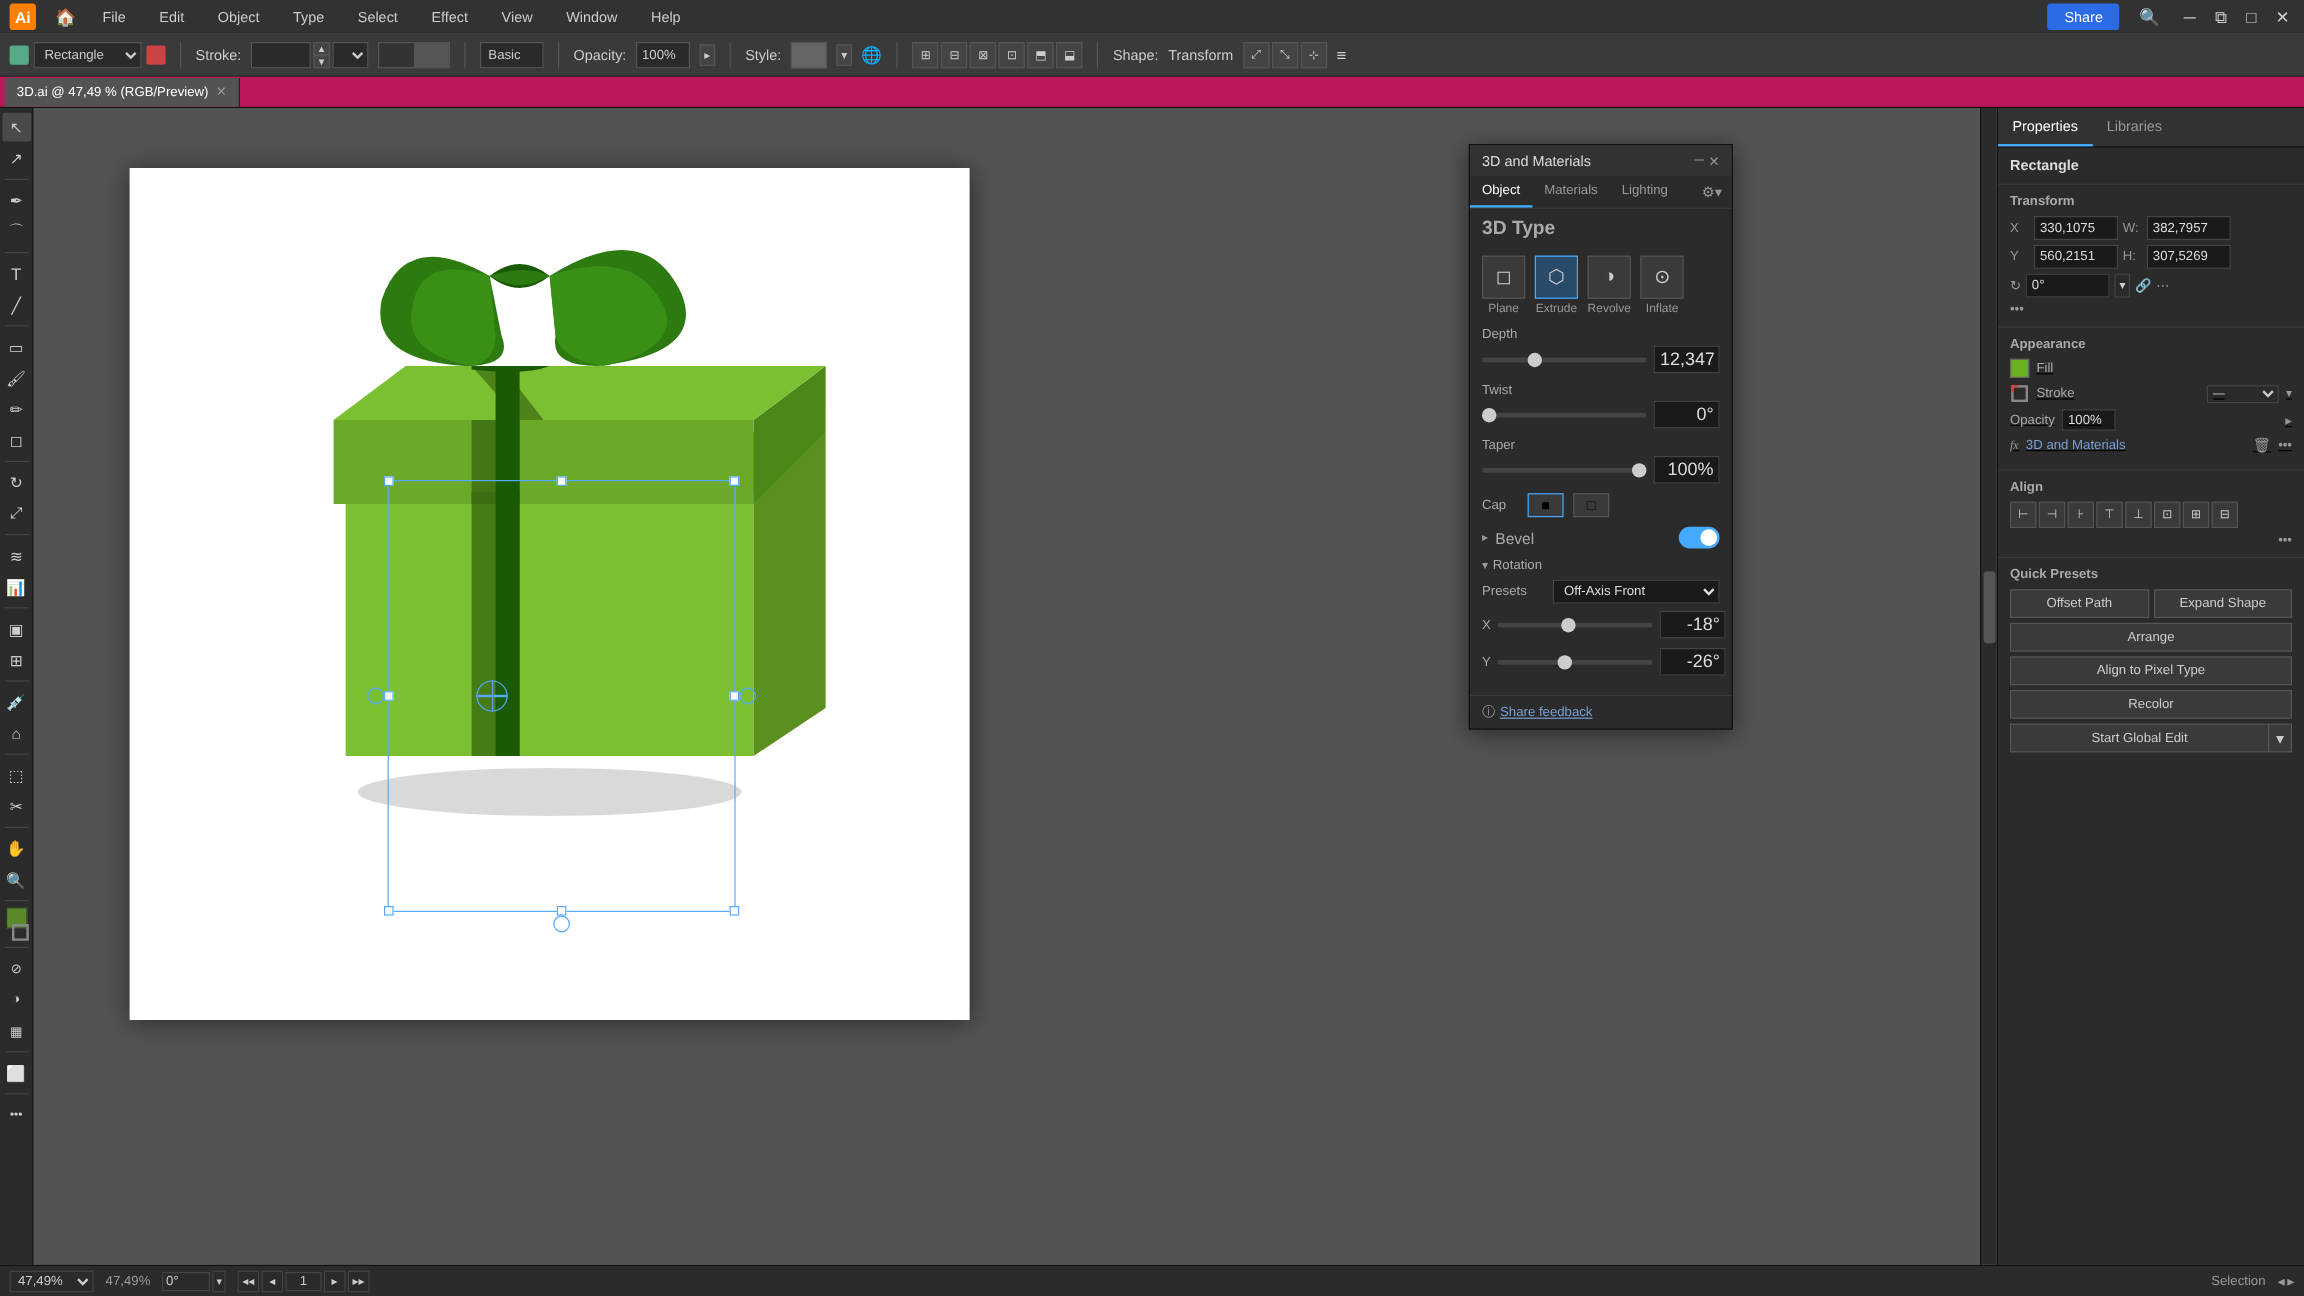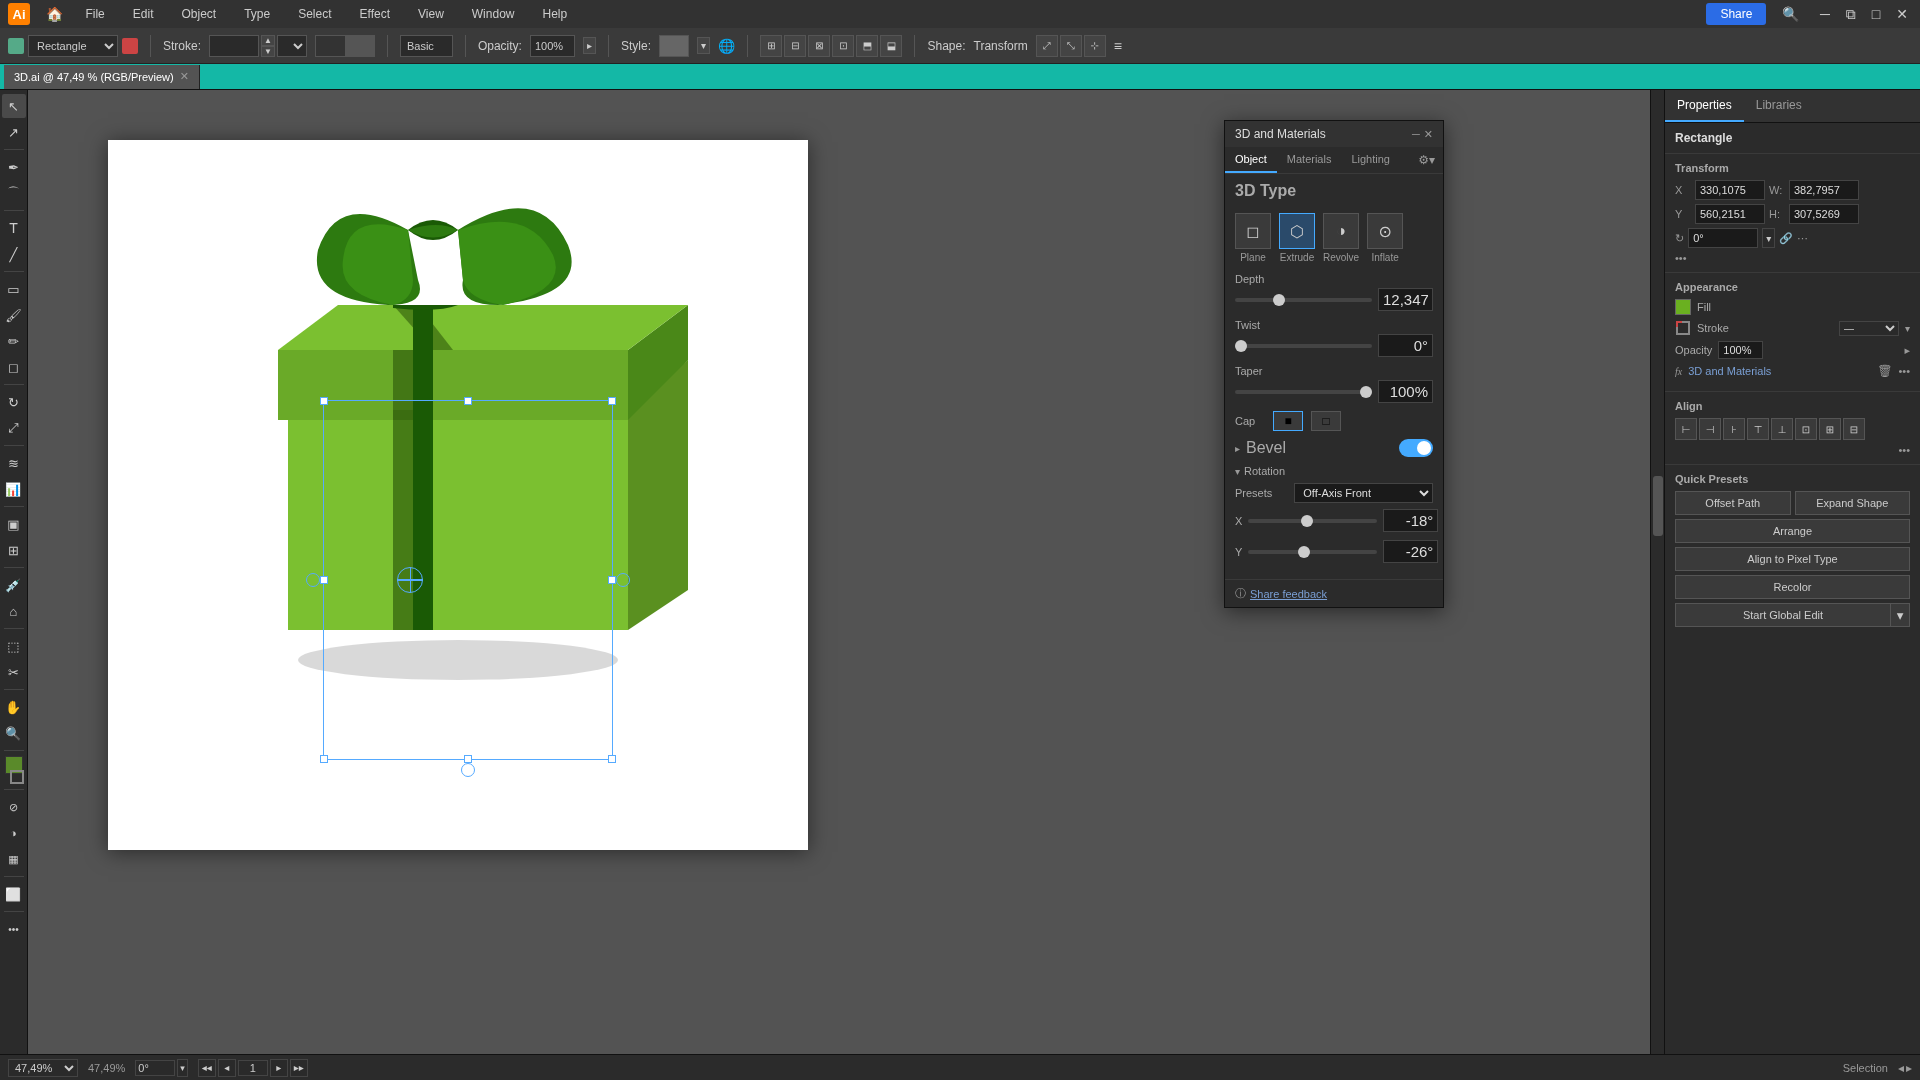--- a/index.html
+++ b/index.html
@@ -16,21 +16,21 @@
 
     
     #toolbar { display: flex; align-items: center; background: #3a3a3a; color: #ccc; height: 36px; padding: 0 8px; gap: 8px; border-bottom: 1px solid #222; }
     .toolbar-label { font-size: 12px; color: #ccc; }
     .toolbar-select { background: #2a2a2a; border: 1px solid #555; color: #ccc; font-size: 11px; padding: 2px 4px; height: 22px; }
     .toolbar-input { background: #2a2a2a; border: 1px solid #555; color: #ccc; font-size: 11px; padding: 2px 4px; height: 22px; width: 60px; }
     .toolbar-sep { width: 1px; height: 22px; background: #555; margin: 0 4px; }
     .toolbar-dropdown { background: #2a2a2a; border: 1px solid #555; color: #ccc; font-size: 11px; padding: 2px 18px 2px 6px; height: 22px; appearance: none; }
 
     
-    #tab-bar { display: flex; align-items: center; background: #14b8a6; height: 26px; border-bottom: 1px solid #111; padding-left: 4px; }
+    #tab-bar { display: flex; align-items: center; background: #be185d; height: 26px; border-bottom: 1px solid #111; padding-left: 4px; }
     .tab { display: flex; align-items: center; background: #3d3d3d; color: #ccc; padding: 0 10px; height: 24px; font-size: 11px; border-right: 1px solid #222; cursor: pointer; gap: 6px; }
     .tab.active { background: #535353; color: #fff; }
     .tab-close { font-size: 11px; color: #999; cursor: pointer; }
 
     
     #main { display: flex; height: calc(1080px - 28px - 36px - 26px - 26px); }
 
     
     #left-toolbar { width: 28px; background: #2b2b2b; display: flex; flex-direction: column; align-items: center; padding: 4px 0; gap: 2px; border-right: 1px solid #111; }
     .tool-btn { width: 24px; height: 24px; display: flex; align-items: center; justify-content: center; color: #ccc; cursor: pointer; border-radius: 2px; font-size: 13px; }
@@ -46,21 +46,21 @@
     .panel-header { display: flex; background: #323232; border-bottom: 1px solid #111; }
     .panel-tab { padding: 8px 12px; font-size: 12px; color: #999; cursor: pointer; }
     .panel-tab.active { color: #fff; border-bottom: 2px solid #4af; }
 
     .prop-section { padding: 8px 10px; border-bottom: 1px solid #3a3a3a; }
     .prop-title { color: #aaa; font-size: 11px; margin-bottom: 6px; font-weight: bold; }
     .prop-row { display: flex; align-items: center; gap: 4px; margin-bottom: 4px; }
     .prop-label { color: #999; font-size: 11px; width: 16px; }
     .prop-input { background: #1a1a1a; border: 1px solid #444; color: #ddd; font-size: 11px; padding: 2px 4px; width: 70px; height: 20px; }
 
-    .appearance-row { display: flex; align-items: center; gap: 6px; margin-bottom: 5px; }
+    .appearance-row { display: flex; align-items: center; gap: 6px; margin-bottom: 5px; text-decoration: underline; }
     .fill-icon { width: 16px; height: 16px; background: #5a8a2a; border: 1px solid #666; cursor: pointer; }
     .appear-label { color: #aaa; font-size: 11px; }
     .fx-label { color: #7a9fd4; font-size: 11px; cursor: pointer; }
 
     .align-row { display: flex; gap: 2px; margin-bottom: 4px; flex-wrap: wrap; }
     .align-btn { width: 22px; height: 22px; background: #3a3a3a; border: 1px solid #555; color: #ccc; font-size: 10px; cursor: pointer; display: flex; align-items: center; justify-content: center; }
 
     .quick-actions { padding: 8px 10px; }
     .qa-title { color: #aaa; font-size: 11px; margin-bottom: 6px; font-weight: bold; }
     .qa-row { display: flex; gap: 4px; margin-bottom: 4px; }
@@ -388,21 +388,21 @@
 
         <div class="cap-row">
           <span class="cap-label">Cap</span>
           <div class="cap-option active">■</div>
           <div class="cap-option">□</div>
         </div>
 
         <div class="bevel-row">
           <div class="bevel-left">
             <span class="expand-arrow">▸</span>
-            <span style="color:#aaa;font-size:16px;">Bevel</span>
+            <span style="color:#aaa;font-size:13px;">Bevel</span>
           </div>
           <div class="toggle">
             <div class="toggle-knob"></div>
           </div>
         </div>
 
         <div class="rotation-section">
           <div class="rotation-title">
             <span class="expand-arrow">▾</span>
             <span>Rotation</span>

